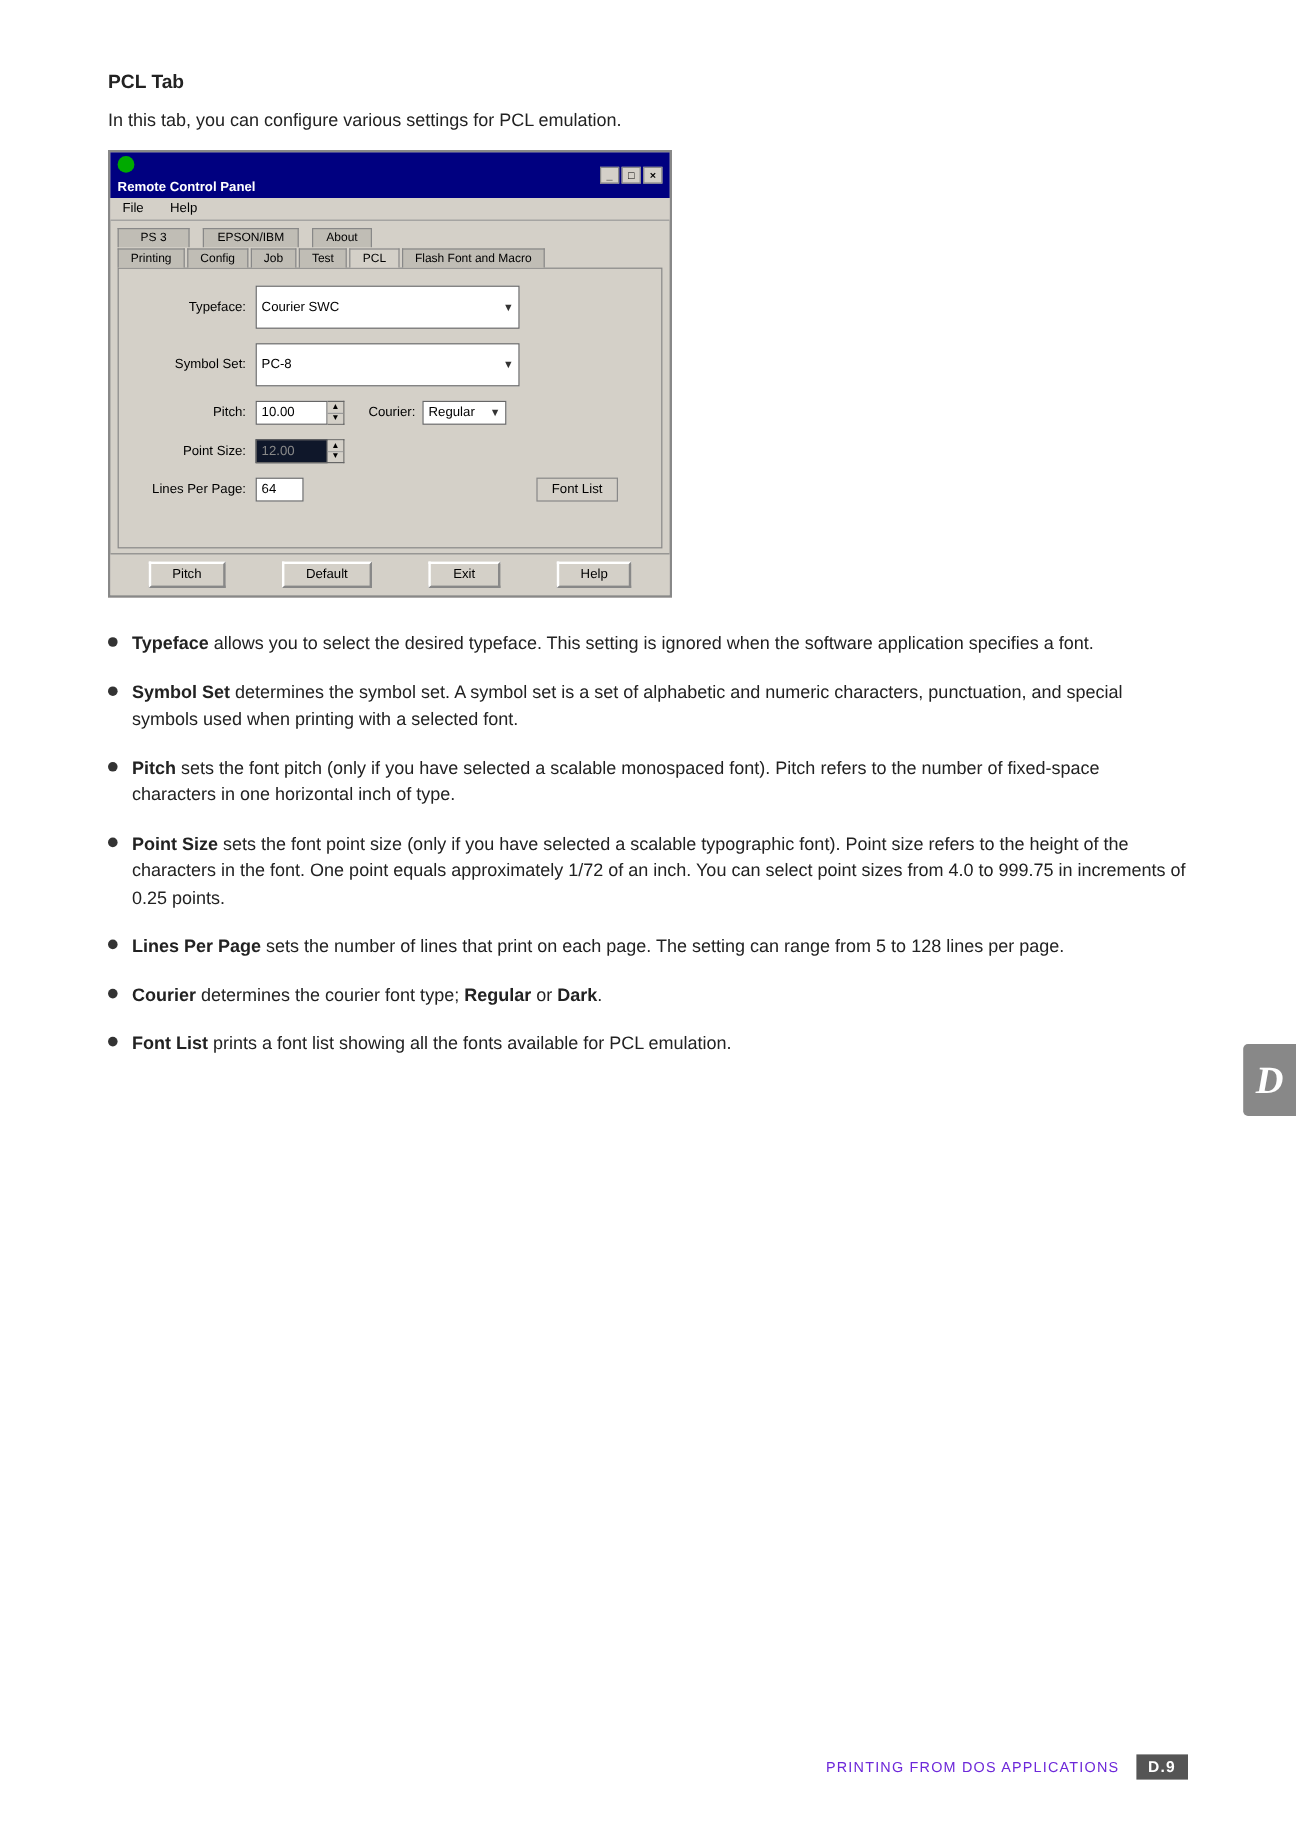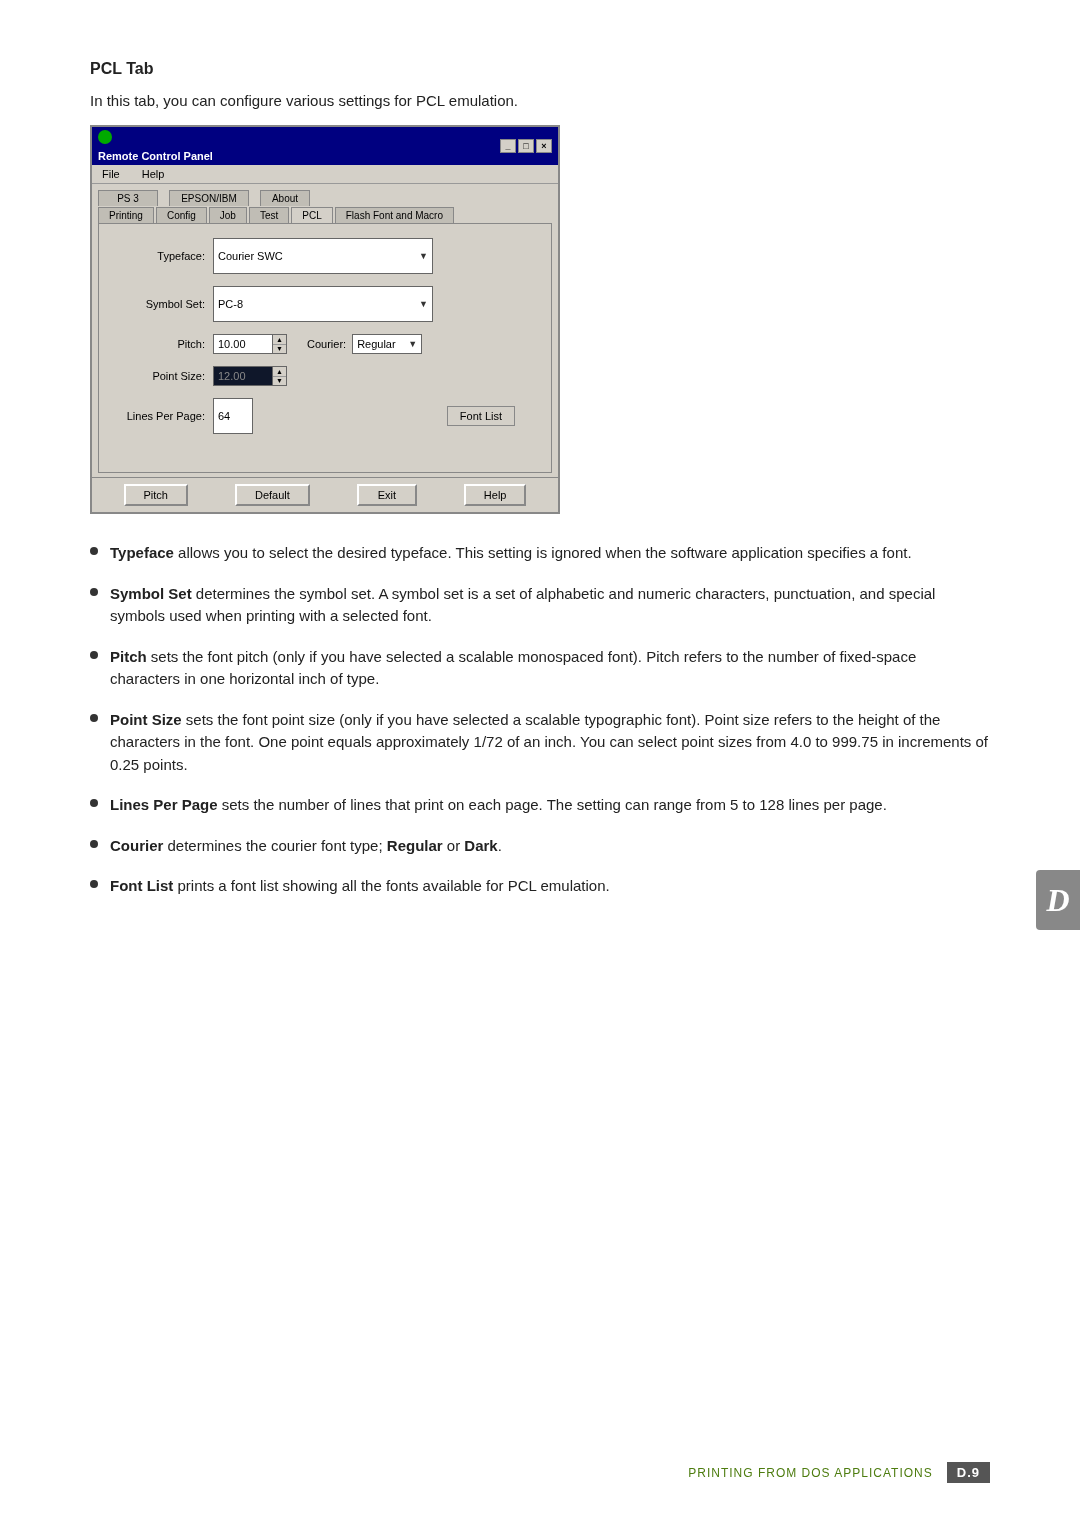--- a/index.html
+++ b/index.html
@@ -278,21 +278,21 @@
       right: 90px;
       display: flex;
       align-items: center;
       gap: 14px;
       font-size: 13px;
     }
 
     .footer-label {
       font-size: 12px;
       letter-spacing: 1px;
-      color: #4d7c0f;
+      color: #6d28d9;
       text-transform: uppercase;
       font-variant: small-caps;
     }
 
     .footer-page-badge {
       background: #555;
       color: #fff;
       padding: 3px 10px;
       font-size: 13px;
       font-weight: bold;
@@ -312,21 +312,21 @@
     }
 
     .tab-cell.active-tab {
       background: #d4d0c8;
       position: relative;
       z-index: 3;
     }
 
     .lpp-input {
       width: 40px;
-      height: 36px;
+      height: 20px;
       background: #fff;
       border: 1px solid #666;
       font-size: 11px;
       padding: 0 4px;
       display: flex;
       align-items: center;
     }
   </style>
 </head>
 <body>

